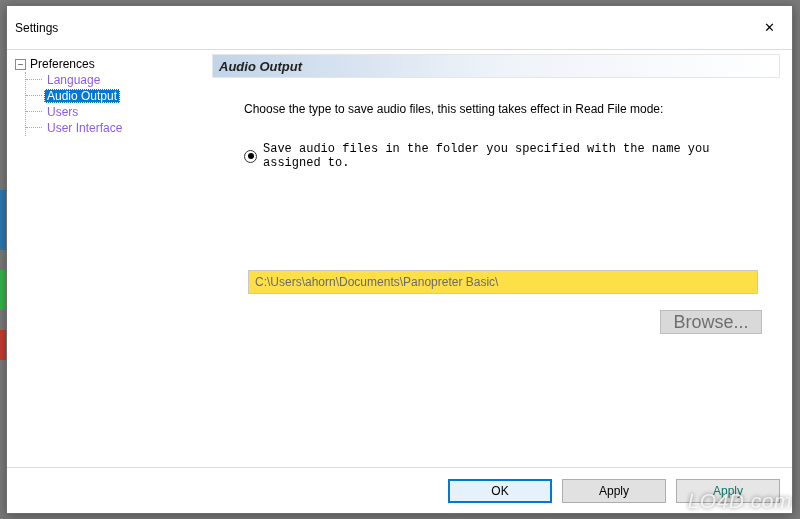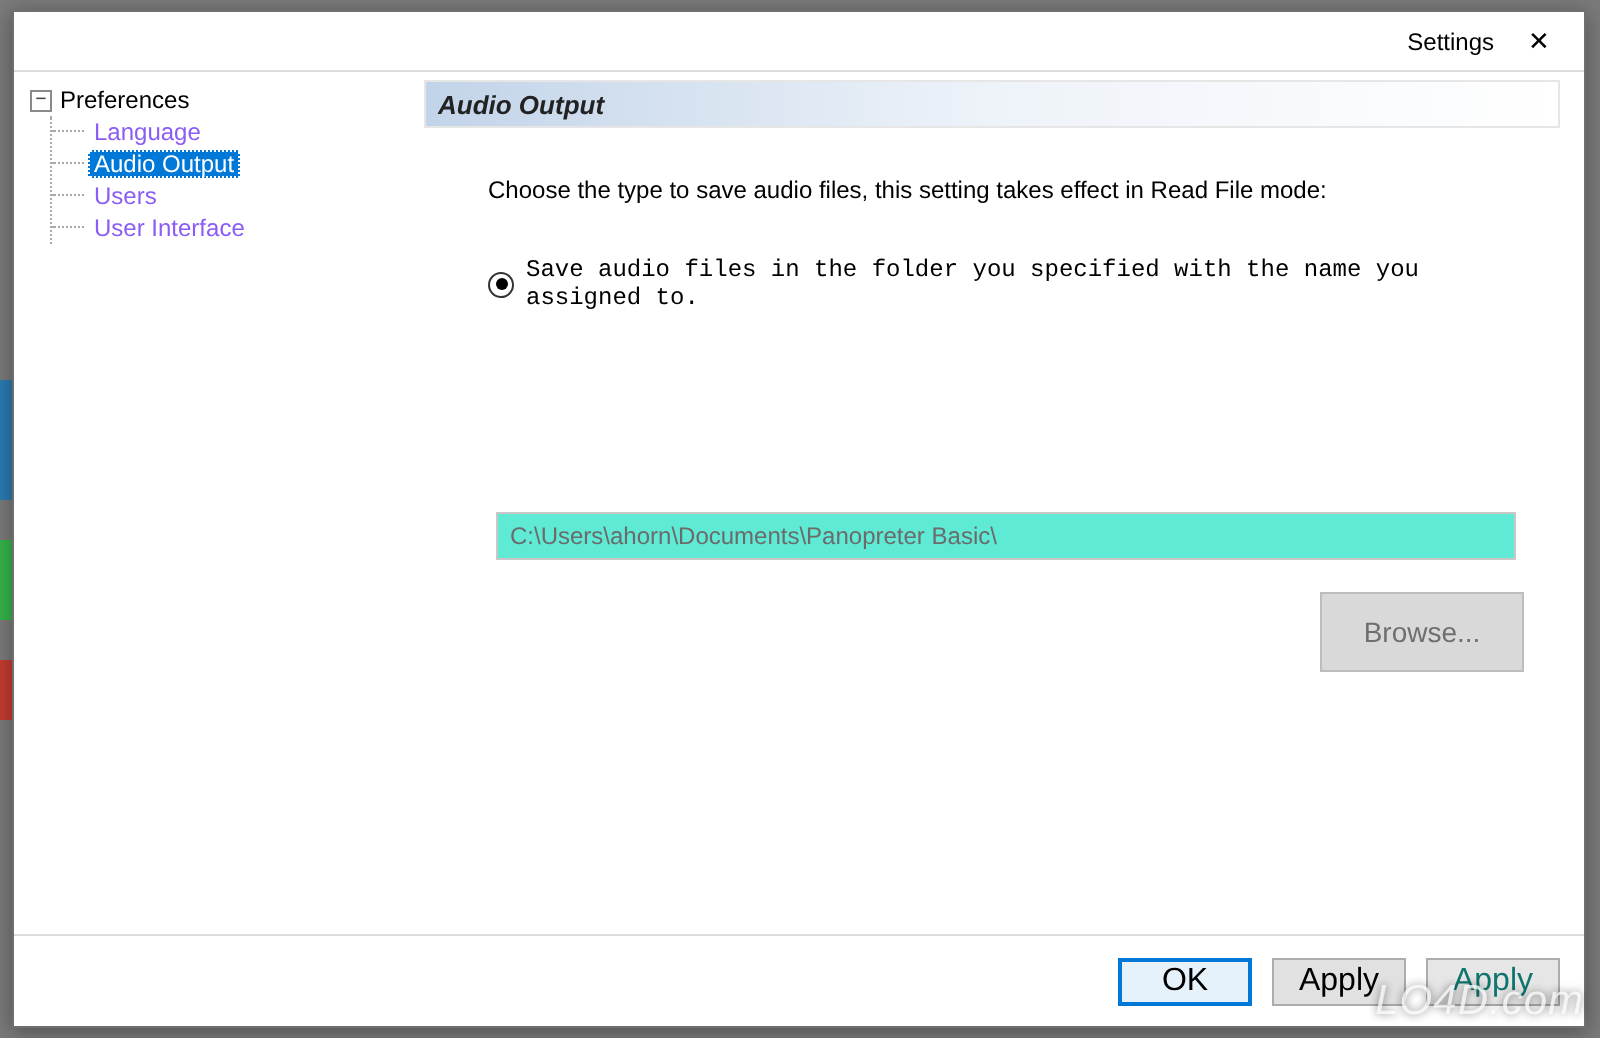--- a/index.html
+++ b/index.html
@@ -24,27 +24,26 @@
     position: absolute;
     left: 6px; top: 5px;
     width: 787px; height: 509px;
     background: #ffffff;
     border: 1px solid #6f6f6f;
     box-shadow: 0 2px 10px rgba(0,0,0,0.35);
     display: flex;
     flex-direction: column;
   }
   .titlebar {
-    height: 30px;
+    height: 44px;
     display: flex;
     align-items: center;
     padding: 0 0 0 8px;
     border-bottom: 1px solid #dcdcdc;
     background: #ffffff;
-    text-align: right;
   }
   .titlebar .title {
     flex: 1;
     color: #000;
     font-size: 12px;
   }
   .close-btn {
     width: 45px; height: 29px;
     display: flex; align-items: center; justify-content: center;
     color: #000;
@@ -142,53 +141,53 @@
     display: inline-flex; align-items: center; justify-content: center;
     flex-shrink: 0;
   }
   .radio.checked::after {
     content: ""; width: 6px; height: 6px; border-radius: 50%; background: #000;
   }
   .gap-big { height: 80px; }
   .path-input {
     width: 510px; height: 24px;
     border: 1px solid #c8c8c8;
-    background: #5eead4;
+    background: #fde047;
     color: #6b6b6b;
     padding: 3px 6px;
     font-family: inherit; font-size: 12px;
     margin: 10px 0 0 4px;
   }
   .browse-row {
     display: flex; justify-content: flex-end;
     width: 514px; margin: 16px 0 0 4px;
   }
   .browse-btn {
-    width: 102px; height: 40px;
+    width: 102px; height: 24px;
     border: 1px solid #bdbdbd;
     background: #d9d9d9;
     color: #6f6f6f;
-    font-size: 14px;
+    font-size: 18px;
     display: flex; align-items: center; justify-content: center;
   }
 
   .footer {
     height: 46px;
     border-top: 1px solid #dcdcdc;
     display: flex; align-items: center; justify-content: flex-end;
     gap: 10px;
     padding: 0 12px;
     background: #fff;
   }
   .btn {
-    width: 67px; height: 24px;
+    width: 104px; height: 24px;
     border: 1px solid #adadad;
     background: #e1e1e1;
     color: #000;
-    font-size: 16px;
+    font-size: 12px;
     display: flex; align-items: center; justify-content: center;
   }
   .btn.default {
     border: 2px solid #0078d7;
     background: #e5f1fb;
   }
   .btn.disabled {
     color: #0f766e;
     background: #e6e6e6;
   }

